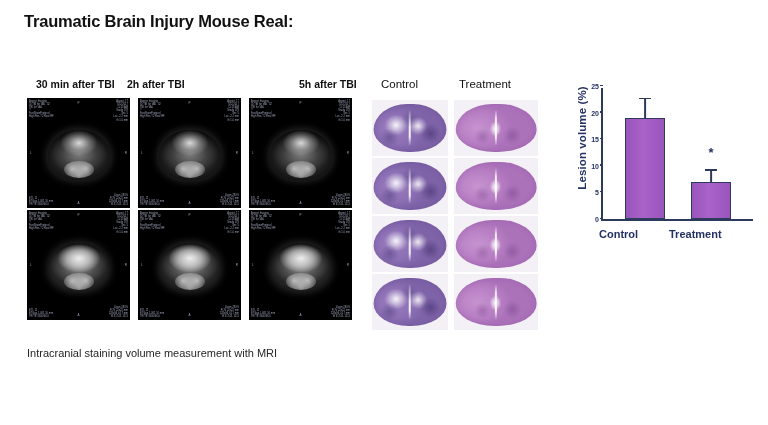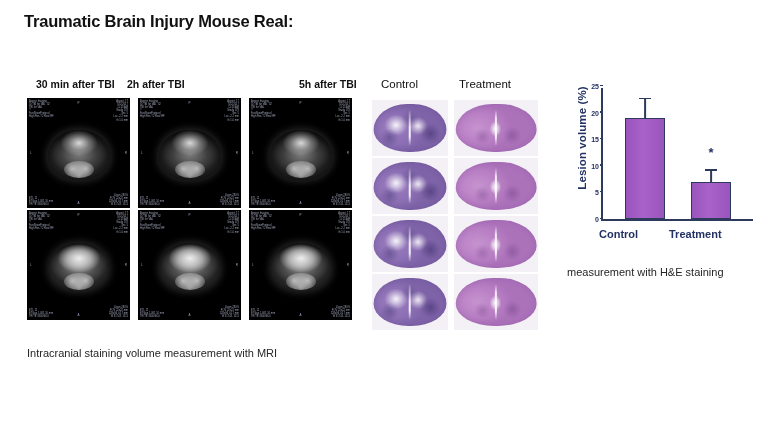--- a/index.html
+++ b/index.html
@@ -597,14 +597,13 @@
           <div class="errcap" style="bottom: 47.88px;"></div>
           <div class="sig-star" style="bottom: 59.88px;">*</div>
         </div>
       </div>
     <div class="x-label x0">Control</div>
     <div class="x-label x1">Treatment</div>
   </div>
 </div>
 
 <div id="chart-caption">
-  <div>measurement with H&amp;E staining</div>
 </div>
 
 </body></html>

